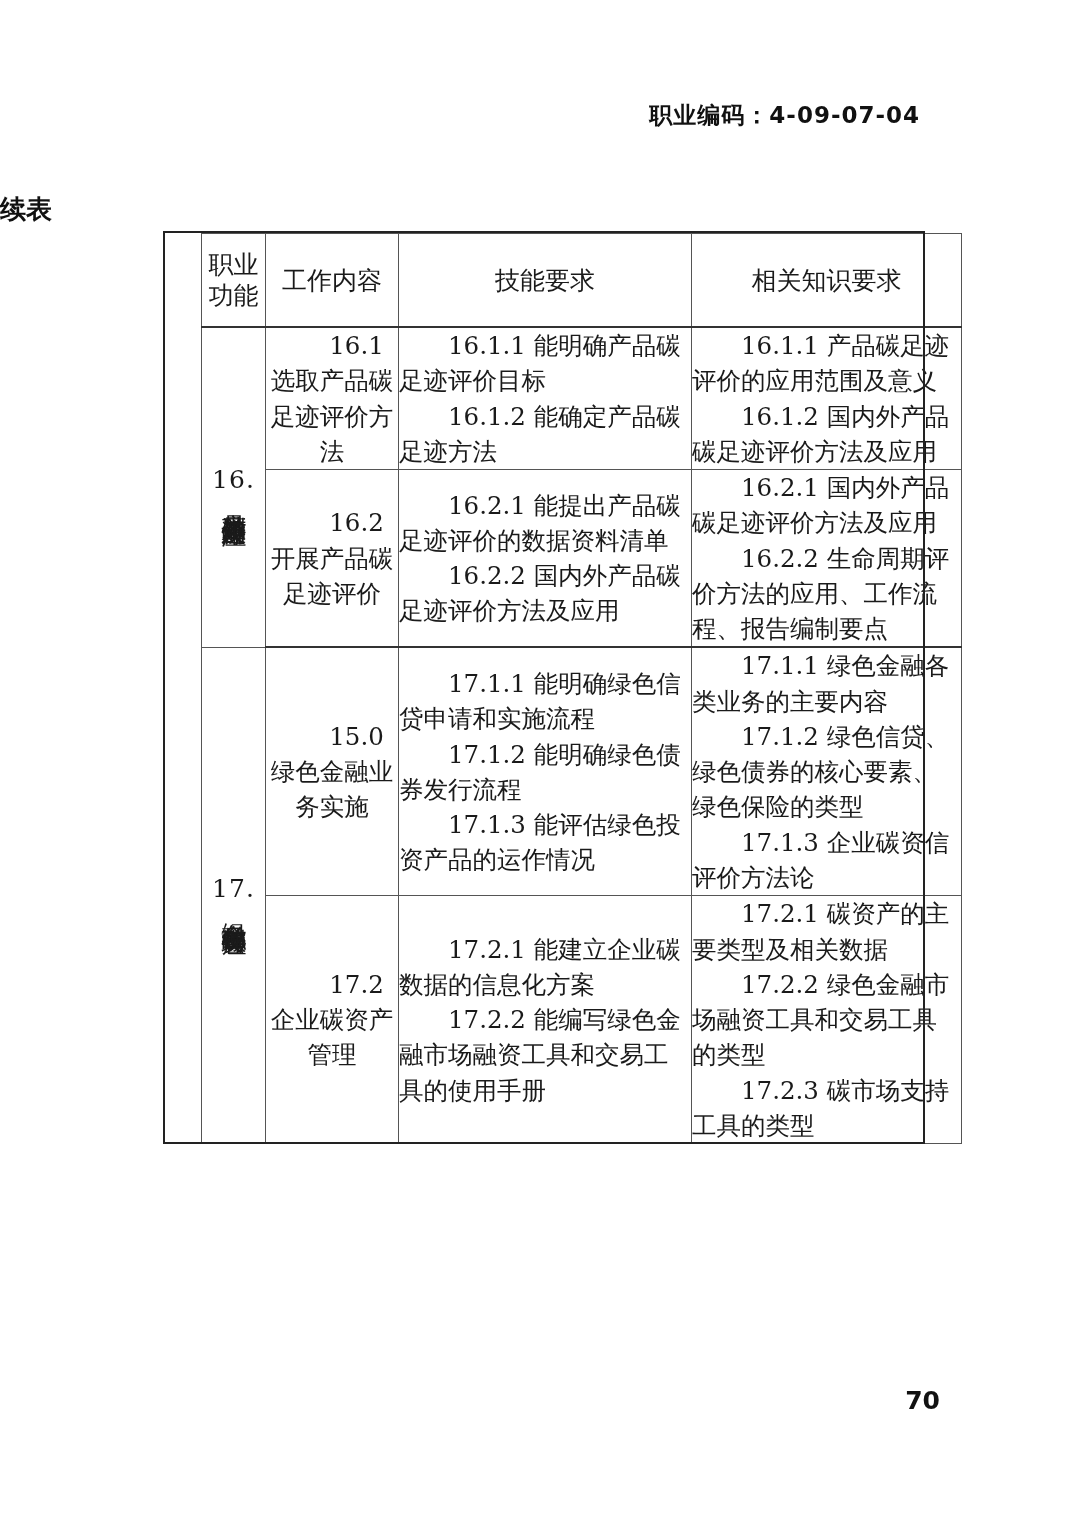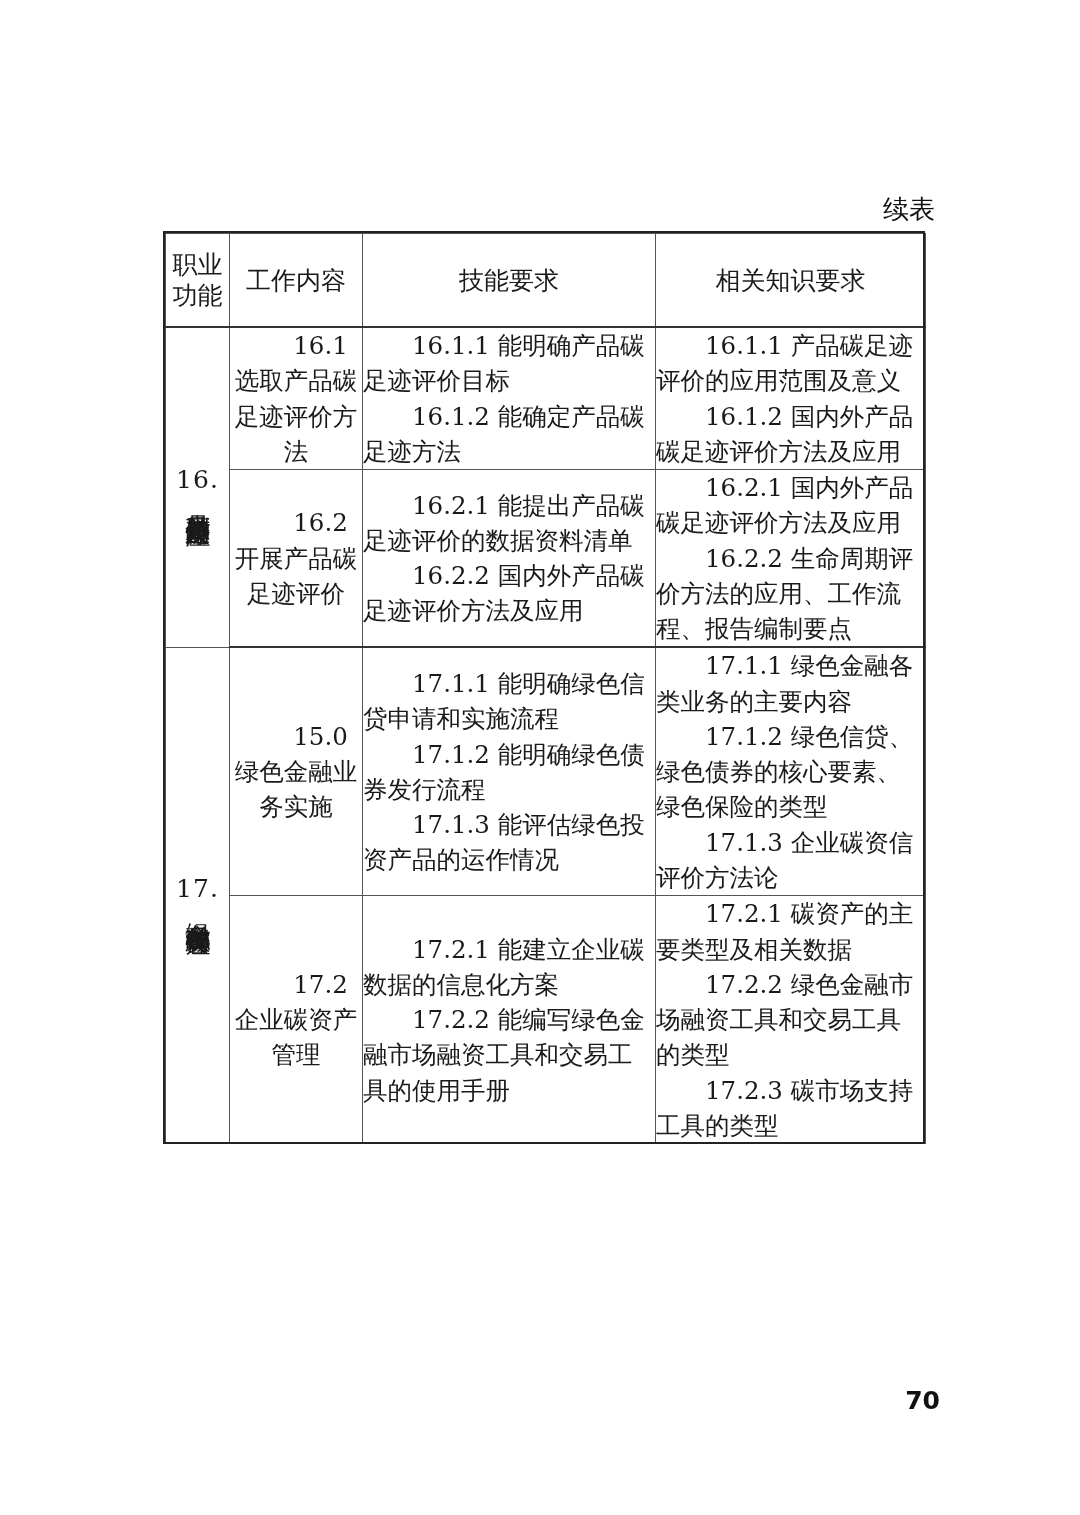--- a/index.html
+++ b/index.html
@@ -33,23 +33,22 @@
     font-weight: 700;
     letter-spacing: 1px;
     color: #111;
   }
 
   .cont-label {
     position: absolute;
     top: 192px;
     left: 0;
     right: 145px;
-    text-align: right;
     font-size: 26px;
-    font-weight: 400;
+    font-weight: 700;
     color: #111;
   }
 
   
   .tbl-wrap {
     position: absolute;
     left: 165px;
     top: 233px;
     width: 760px;
   }
@@ -63,20 +62,21 @@
   table.spec td, table.spec th {
     border: 1px solid #555;
     vertical-align: middle;
     padding: 0;
     font-weight: 400;
   }
 
   
   table.spec {
     outline: none;
+    margin-left: 36px;
   }
   .tbl-wrap::before {
     content: "";
     position: absolute;
     left: -2px; top: -2px;
     width: calc(100% + 2px);
     height: calc(100% + 2px);
     border: 2px solid #222;
     pointer-events: none;
     box-sizing: border-box;
@@ -149,20 +149,21 @@
     font-size: 25px;
     font-weight: 700;
     color: #111;
   }
 </style>
 </head>
 <body>
 
 <div class="page">
 
+  <div class="running-head">职业编码：4-09-07-04</div>
 
   <div class="cont-label">续表</div>
 
   <div class="tbl-wrap">
     <table class="spec">
       <colgroup>
         <col class="c1">
           <col class="c2">
           <col class="c3">
           <col class="c4">

